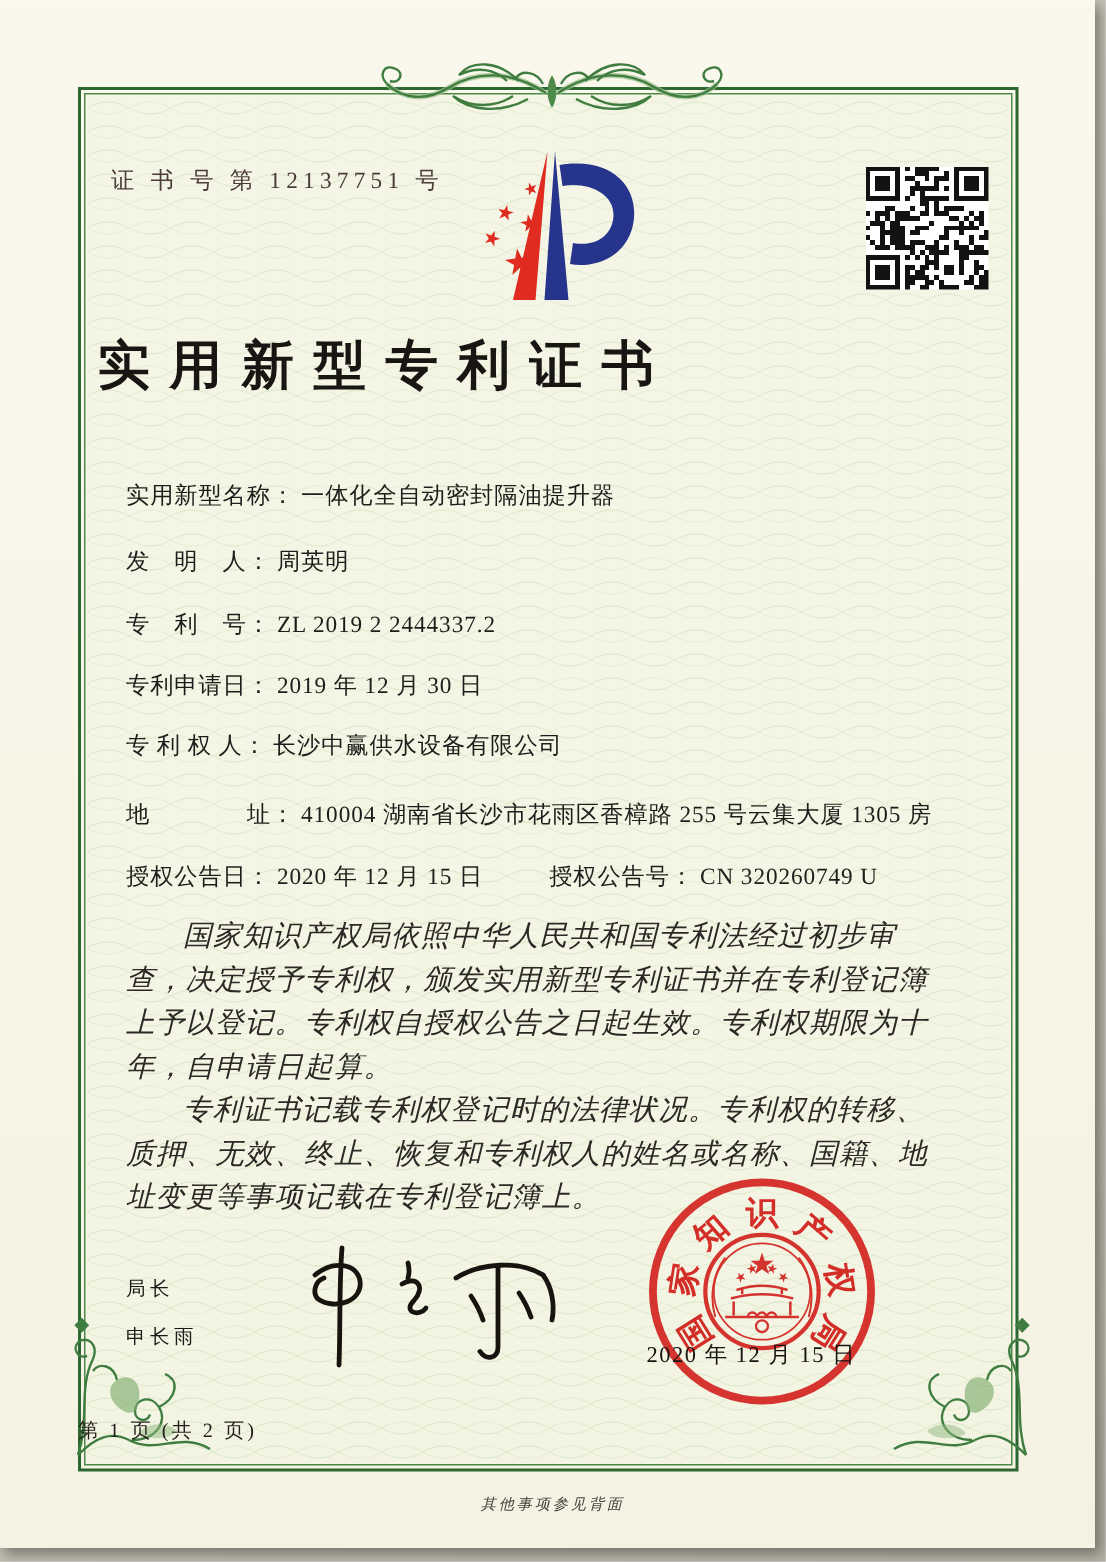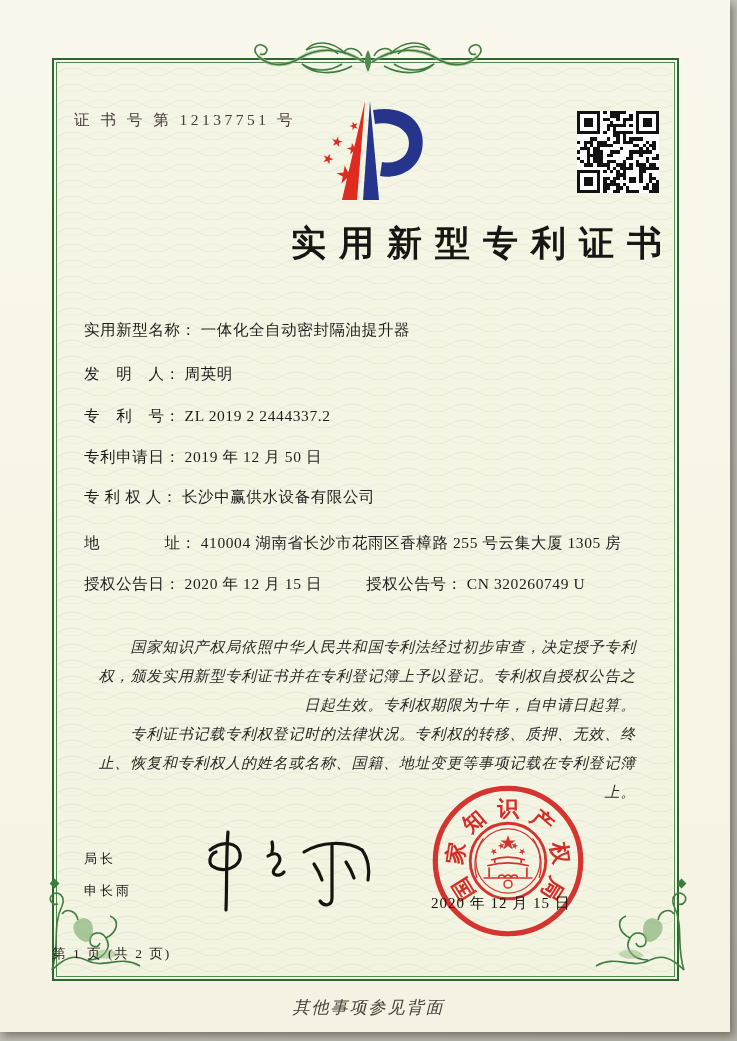--- a/index.html
+++ b/index.html
@@ -8,38 +8,38 @@
   .paper{position:absolute;left:0;top:0;right:7px;bottom:9px;
     background:linear-gradient(180deg,#faf7ec 0%,#f8f5e7 60%,#f5f2e3 100%);
     box-shadow:3px 4px 8px rgba(40,40,30,.45);}
   .frame{position:absolute;left:52px;top:58px;width:623px;height:919px;
     border:2.5px solid #2c6630;}
   .frame::after{content:"";position:absolute;inset:2px;border:1px solid #4b8a4b;pointer-events:none;}
   .guilloche{position:absolute;left:4px;top:4px;width:calc(100% - 8px);height:calc(100% - 8px);opacity:.55;}
   .certno{position:absolute;left:74px;top:110px;font-size:15.5px;letter-spacing:3.5px;color:#4a3a38;}
   .logo{position:absolute;left:297px;top:96px;width:146px;height:112px;}
   .qr{position:absolute;left:577px;top:111px;width:82px;height:82px;}
-  .title{position:absolute;left:52px;top:220px;width:623px;text-align:right;
+  .title{position:absolute;left:52px;top:220px;width:623px;text-align:left;
     font-size:35px;font-weight:600;letter-spacing:13px;text-indent:13px;color:#181512;}
   .field-row{position:absolute;left:84px;width:560px;font-size:15.5px;color:#1f1d1b;letter-spacing:.6px;white-space:nowrap;}
   .fvalue{margin-left:4px;}
   .pair2{margin-left:44px;}
-  .body-text{position:absolute;left:84px;top:633px;width:552px;font-size:15px;
-    line-height:29px;color:#2b2825;font-style:italic;letter-spacing:.8px;text-align:right;}
+  .body-text{position:absolute;left:84px;top:610px;width:552px;font-size:19px;
+    line-height:29px;color:#2b2825;font-style:italic;letter-spacing:.8px;}
   .body-text p{margin:0;text-indent:2em;}
   .signer{position:absolute;left:84px;top:843px;font-family:"Liberation Sans","DejaVu Sans",sans-serif;
     font-size:13px;color:#1c1a18;letter-spacing:3px;line-height:32px;}
   .signature{position:absolute;left:196px;top:822px;width:195px;height:95px;}
   .seal{position:absolute;left:423px;top:776px;width:170px;height:170px;}
   .seal-svg text{font:700 23px "Liberation Serif","DejaVu Serif",serif;fill:#d2231f;text-anchor:middle;}
   .seal-date{position:absolute;left:431px;top:894px;width:170px;font-size:15px;color:#17140f;
     letter-spacing:1px;white-space:nowrap;}
   .pageno{position:absolute;left:52px;top:945px;width:623px;text-align:left;font-size:13.5px;
     letter-spacing:2px;color:#241f1c;}
-  .backnote{position:absolute;left:0;top:996px;width:737px;text-align:center;font-size:17px;
+  .backnote{position:absolute;left:0;top:996px;width:737px;text-align:center;font-size:10px;
     font-style:italic;letter-spacing:2px;color:#45403a;}
   .ornament-top{position:absolute;left:248px;top:32px;width:240px;height:56px;}
   .ornament-corner{position:absolute;width:110px;height:120px;}
   .oc-left{left:38px;top:862px;transform:scaleX(-1);}
   .oc-right{left:588px;top:862px;}
 </style>
 </head>
 <body>
 
 <div class="paper">
@@ -354,21 +354,21 @@
   <div class="field-row" style="top:320px">
     <span class="flabel">实用新型名称：</span><span class="fvalue">一体化全自动密封隔油提升器</span>
   </div>
   <div class="field-row" style="top:364px">
     <span class="flabel">发　明　人：</span><span class="fvalue">周英明</span>
   </div>
   <div class="field-row" style="top:406px">
     <span class="flabel">专　利　号：</span><span class="fvalue">ZL 2019 2 2444337.2</span>
   </div>
   <div class="field-row" style="top:447px">
-    <span class="flabel">专利申请日：</span><span class="fvalue">2019 年 12 月 50 日</span>
+    <span class="flabel">专利申请日：</span><span class="fvalue">2019 年 12 月 30 日</span>
   </div>
   <div class="field-row" style="top:487px">
     <span class="flabel">专 利 权 人：</span><span class="fvalue">长沙中赢供水设备有限公司</span>
   </div>
   <div class="field-row" style="top:533px">
     <span class="flabel">地　　　　址：</span><span class="fvalue">410004 湖南省长沙市花雨区香樟路 255 号云集大厦 1305 房</span>
   </div>
   <div class="field-row" style="top:574px">
     <span class="flabel">授权公告日：</span><span class="fvalue">2020 年 12 月 15 日</span><span class="flabel pair2">授权公告号：</span><span class="fvalue">CN 320260749 U</span>
   </div>

